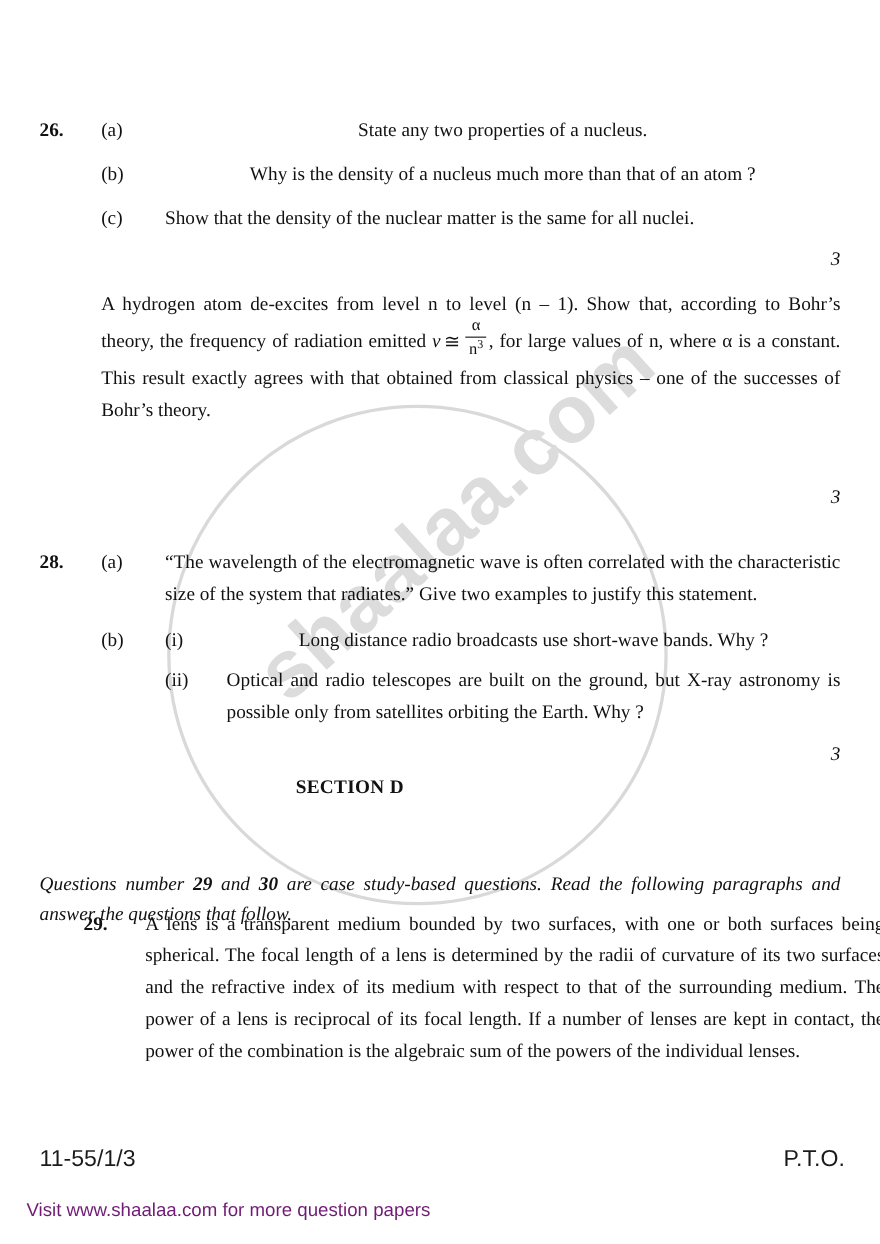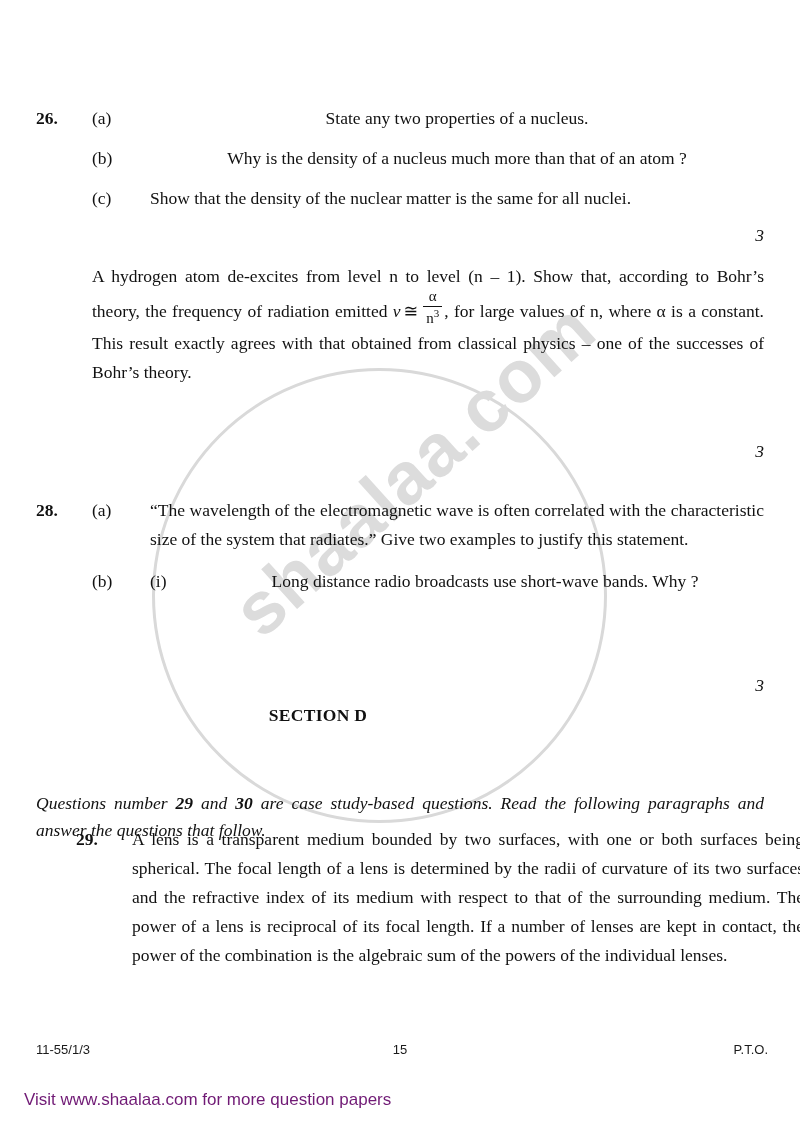--- a/index.html
+++ b/index.html
@@ -156,21 +156,21 @@
   .instruction b { font-weight: bold; font-style: italic; }
 
   
   .footer {
     position: absolute;
     left: 0;
     top: 1042px;
     width: 800px;
     height: 26px;
     font-family: "Liberation Sans", "DejaVu Sans", sans-serif;
-    font-size: 13px;
+    font-size: 21px;
     color: #1a1a1a;
   }
   .footer .f-left  { position: absolute; left: 36px;  top: 0; }
   .footer .f-mid   { position: absolute; left: 0; top: 0; width: 800px; text-align: center; }
   .footer .f-right { position: absolute; right: 32px; top: 0; text-align: right; }
 
   .site-note {
     position: absolute;
     left: 24px;
     top: 1090px;
@@ -227,20 +227,26 @@
         <div class="qtext">“The wavelength of the electromagnetic wave is often correlated with the characteristic size of the system that radiates.” Give two examples to justify this statement.</div>
       </div>
 
       <div class="row" style="margin-top:13px;">
         <div class="qnum blank"></div>
         <div class="sublabel">(b)</div>
         <div class="romanlabel">(i)</div>
         <div class="qtext nojust">Long distance radio broadcasts use short-wave bands. Why ?</div>
       </div>
 
+      <div class="row" style="margin-top:8px;">
+        <div class="qnum blank"></div>
+        <div class="sublabel"></div>
+        <div class="romanlabel">(ii)</div>
+        <div class="qtext">Optical and radio telescopes are built on the ground, but X-ray astronomy is possible only from satellites orbiting the Earth. Why ?</div>
+      </div>
 
       <div class="marks" style="top:175px;">3</div>
     </div>
 
     <div class="section-head" style="top:705px;">SECTION D</div>
 
     <div class="instruction" style="top:750px;margin-top:40px;">
       <span>Questions number </span><b>29</b><span> and </span><b>30</b><span> are case study-based questions. Read the following paragraphs and answer the questions that follow.</span>
     </div>
 
@@ -248,19 +254,18 @@
       <div class="row">
         <div class="qnum">29.</div>
         <div class="qtext">A lens is a transparent medium bounded by two surfaces, with one or both surfaces being spherical. The focal length of a lens is determined by the radii of curvature of its two surfaces and the refractive index of its medium with respect to that of the surrounding medium. The power of a lens is reciprocal of its focal length. If a number of lenses are kept in contact, the power of the combination is the algebraic sum of the powers of the individual lenses.</div>
       </div>
     </div>
 
   </div>
 
   <div class="footer">
     <div class="f-left">11-55/1/3</div>
-    <div class="f-mid">15</div>
     <div class="f-right">P.T.O.</div>
   </div>
 
   <div class="site-note">Visit www.shaalaa.com for more question papers</div>
 
 </div>
 
 </body></html>

